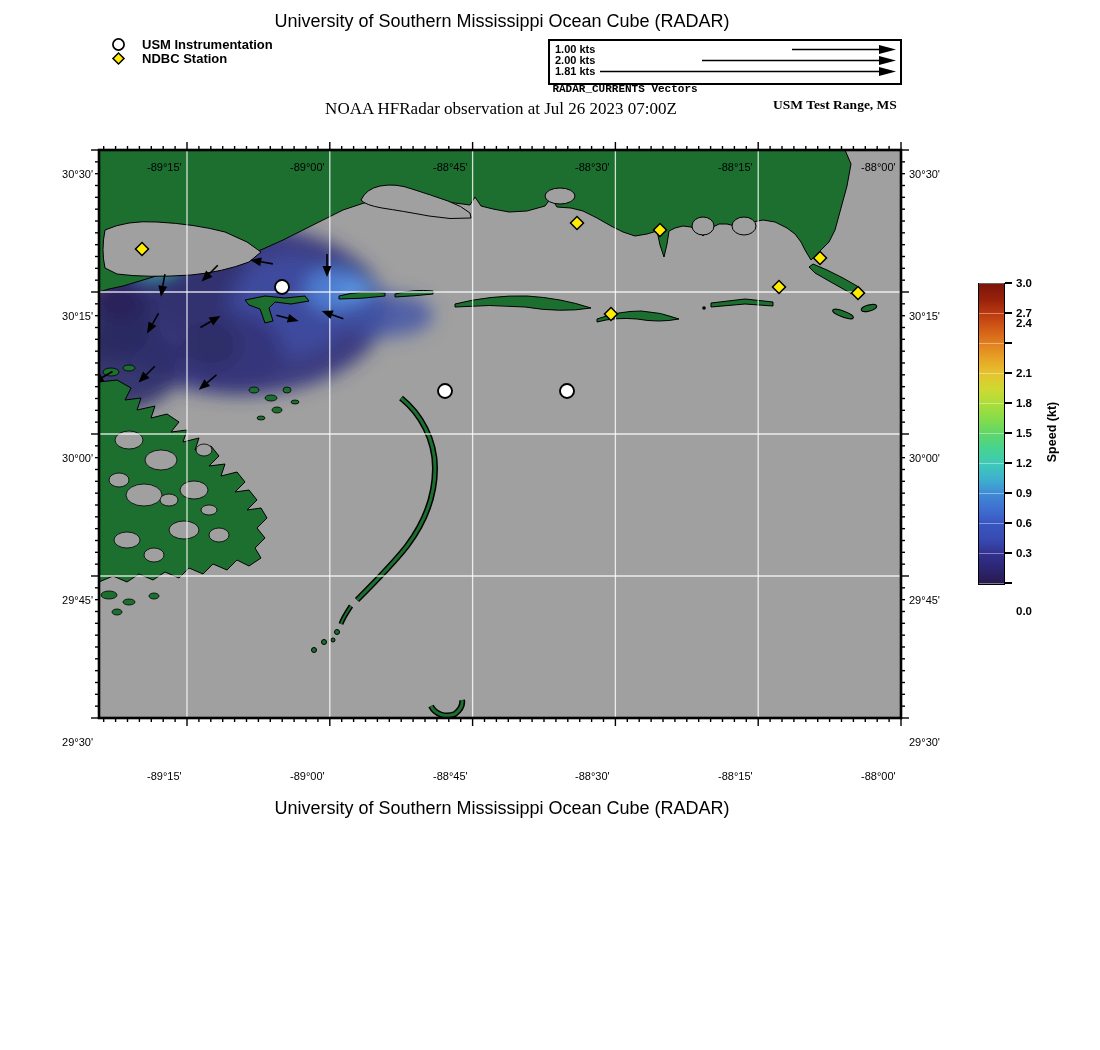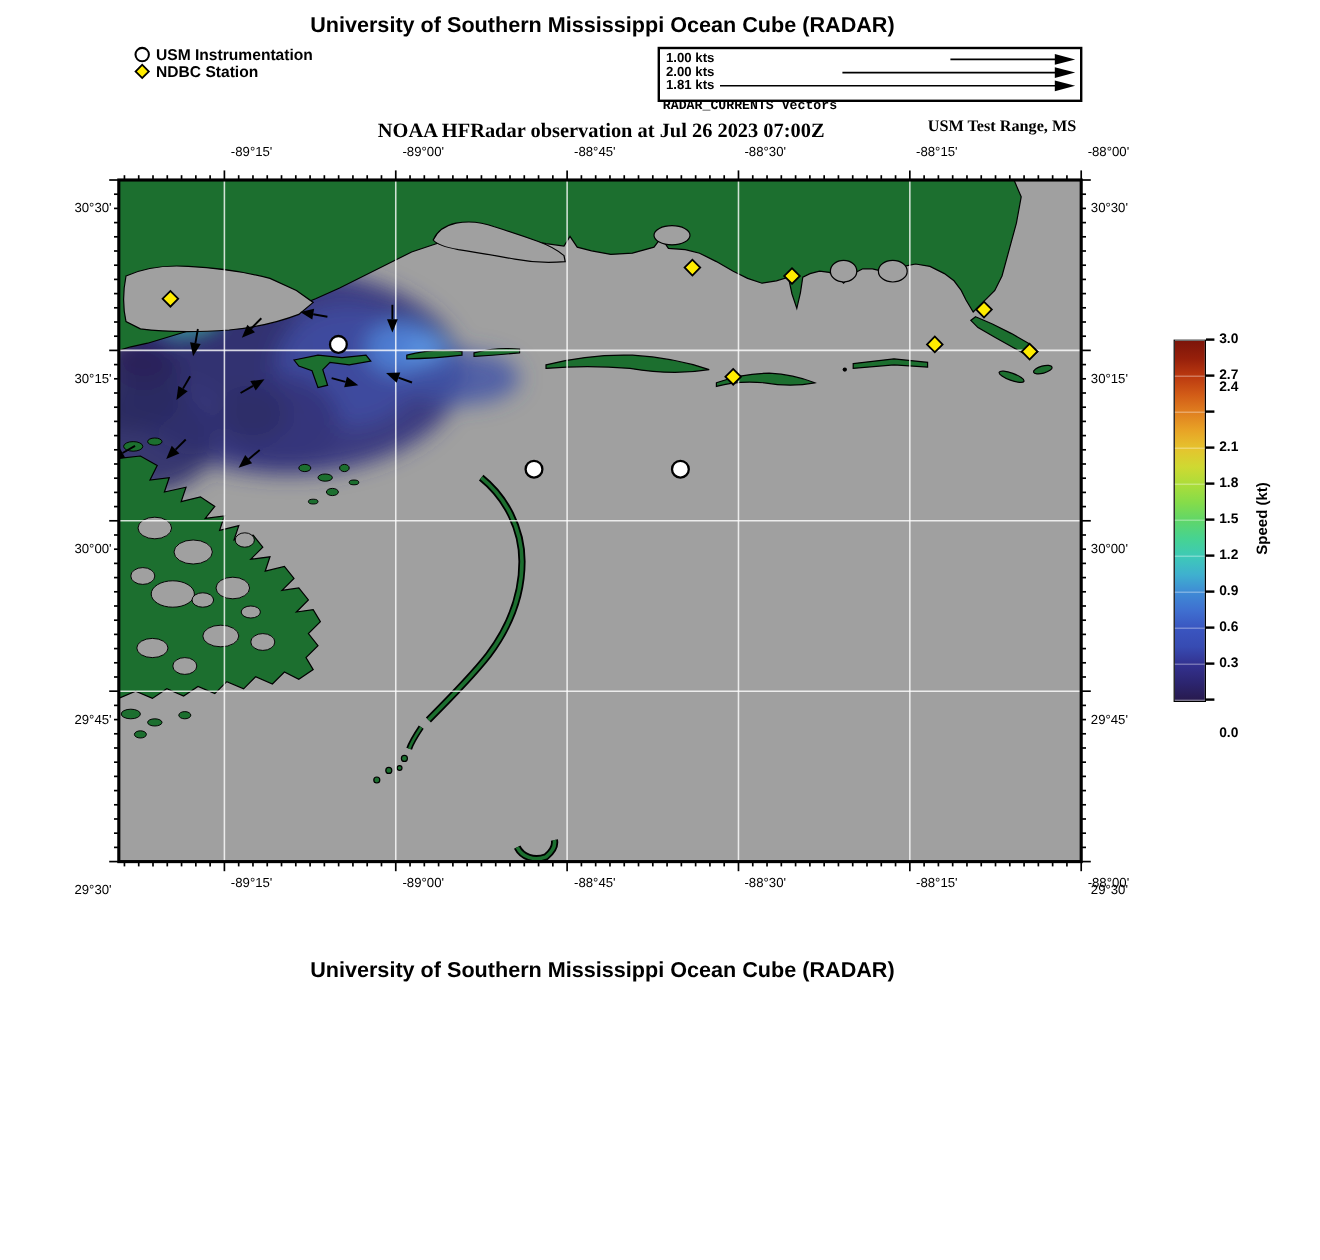--- a/index.html
+++ b/index.html
@@ -1,27 +1,27 @@
 <!DOCTYPE html>
 <html><head>
 <meta charset="utf-8">
 <style>
   html,body{margin:0;padding:0;}
   body{width:1100px;height:1050px;position:relative;background:#ffffff;
        font-family:"Liberation Sans",sans-serif;color:#000;}
   .abs{position:absolute;}
-  .title{font-weight:bold;font-size:18px;text-align:center;width:1000px;left:2px;}
-  .legend-row{display:flex;align-items:center;gap:4px;height:14px;}
+  .title{font-weight:normal;font-size:18px;text-align:center;width:1000px;left:2px;}
+  .legend-row{display:flex;align-items:flex-end;gap:16px;height:14px;}
   .legend-label{font-weight:bold;font-size:13px;white-space:nowrap;}
   .vecbox{border:2px solid #000;background:#fff;width:350px;height:42px;}
   .veclabel{font-weight:bold;font-size:11px;line-height:11px;position:absolute;left:5px;}
   .veccaption{font-weight:bold;font-size:11px;text-align:center;width:210px;font-family:Liberation Mono, monospace;}
-  .subtitle{font-family:"Liberation Serif",serif;font-weight:bold;font-size:17px;text-align:center;width:520px;}
+  .subtitle{font-family:"Liberation Serif",serif;font-weight:normal;font-size:17px;text-align:center;width:520px;}
   .rangelabel{font-family:"Liberation Serif",serif;font-weight:bold;font-size:13.5px;text-align:center;width:160px;}
-  .axlab{font-size:11px;text-align:right;width:80px;}
+  .axlab{font-size:11px;text-align:left;width:80px;margin-top:40px;}
   .aylab{font-size:11px;height:12px;line-height:12px;width:85px;margin-top:24px;}
   .aylab.left{text-align:right;}
   .aylab.right{text-align:left;}
   .cbar{width:25px;height:300px;border:1.5px solid #000;box-sizing:content-box;
     background:linear-gradient(to top,
       #281a4d 0%, #2c2570 5%, #33318f 10%, #374bb2 15%, #3a55c0 20%, #3f6fd0 25%,
       #3f8ad5 30%, #3fb0cf 35%, #3ec9b8 40%, #46d392 45%, #5fd66a 50%, #85dc4a 55%,
       #abdd3a 60%, #cfd932 65%, #e5c42e 70%, #e8a426 75%, #e08020 80%, #d25c17 85%,
       #bc3a10 90%, #97200b 95%, #7c150a 100%);}
   .cbtickline{position:absolute;height:1.5px;background:#000;width:7px;}

